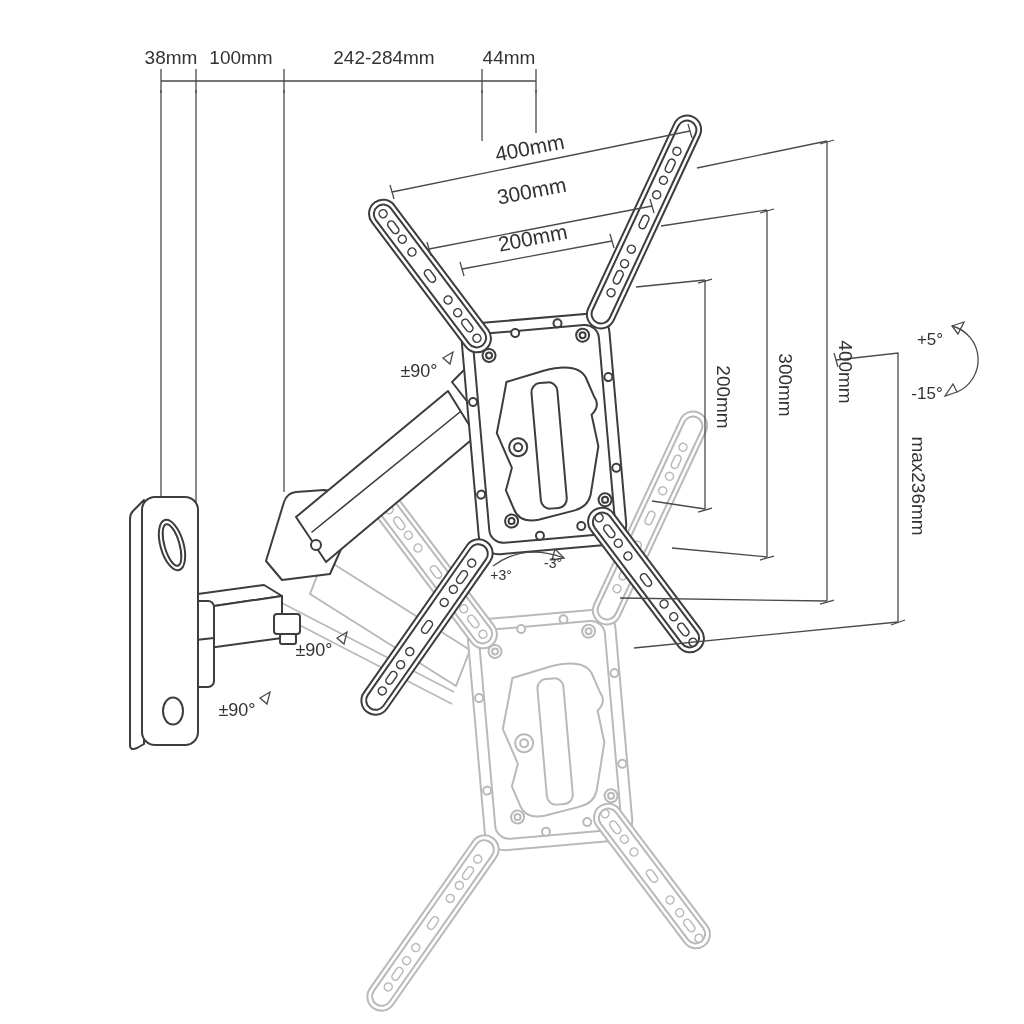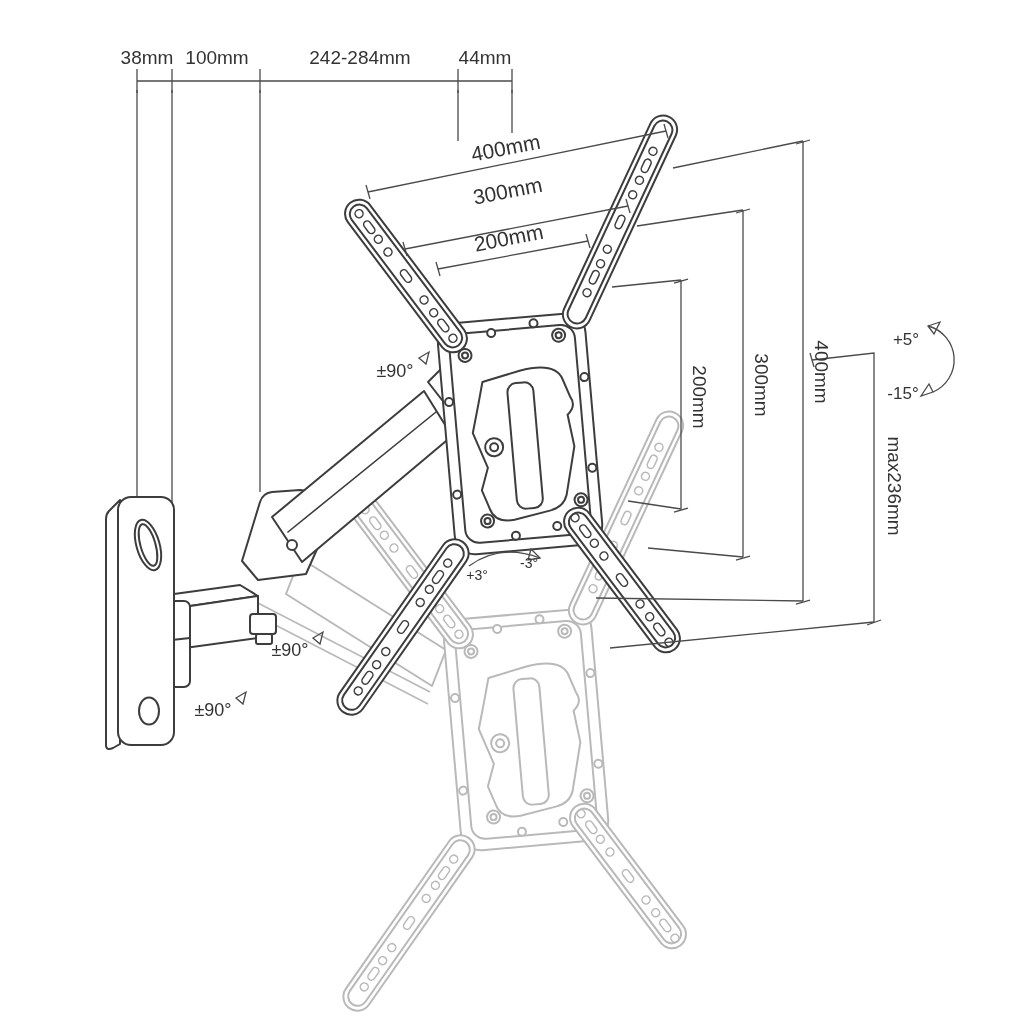--- a/index.html
+++ b/index.html
@@ -1,19 +1,19 @@
 <!DOCTYPE html>
 <html style="--line: #3d3d3d; --ghost: #b9b9b9; --dim: #4a4a4a; --text: #333333; --background: #ffffff;"><head>
 <meta charset="utf-8">
 <style>
   :root{
     --line:#3d3d3d; --ghost:#b9b9b9; --dim:#4a4a4a; --text:#333333; --background:#ffffff;
   }
   html,body{margin:0;padding:0;background:var(--background);}
-  .canvas{width:936px;height:1024px;position:relative;background:var(--background);}
+  .canvas{width:936px;height:1024px;position:relative;background:var(--background);padding-left:24px;}
   svg{display:block;}
   text{font-family:"Liberation Sans",sans-serif;fill:var(--text);}
   .dimtext{font-size:19px;}
   .slanttext{font-size:21px;}
   .angletext{font-size:17px;}
   .leveltext{font-size:14px;}
   .swiveltext{font-size:18px;}
   .dims line,.dims path,.dims polyline{stroke:var(--dim);stroke-width:1.3;fill:none;}
   .ghost{color:var(--ghost);}
   .dark,.dark-head{color:var(--line);}

